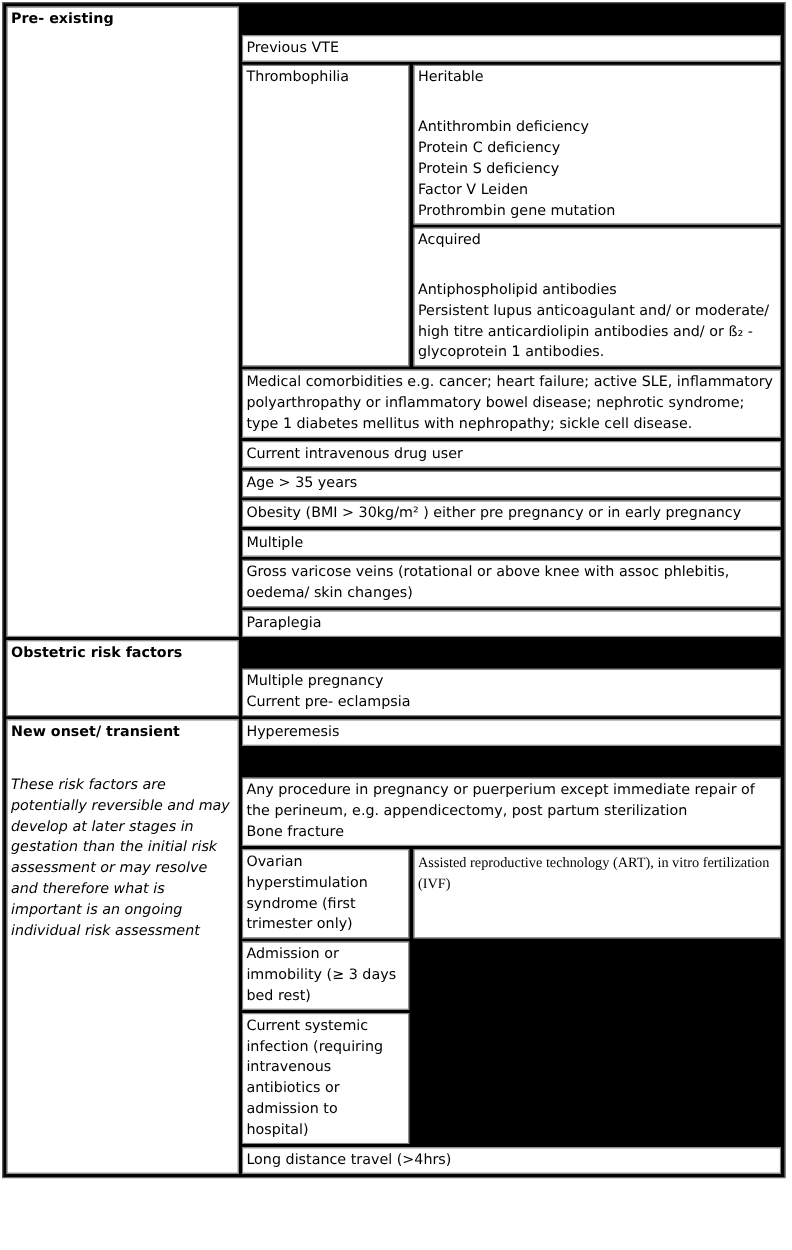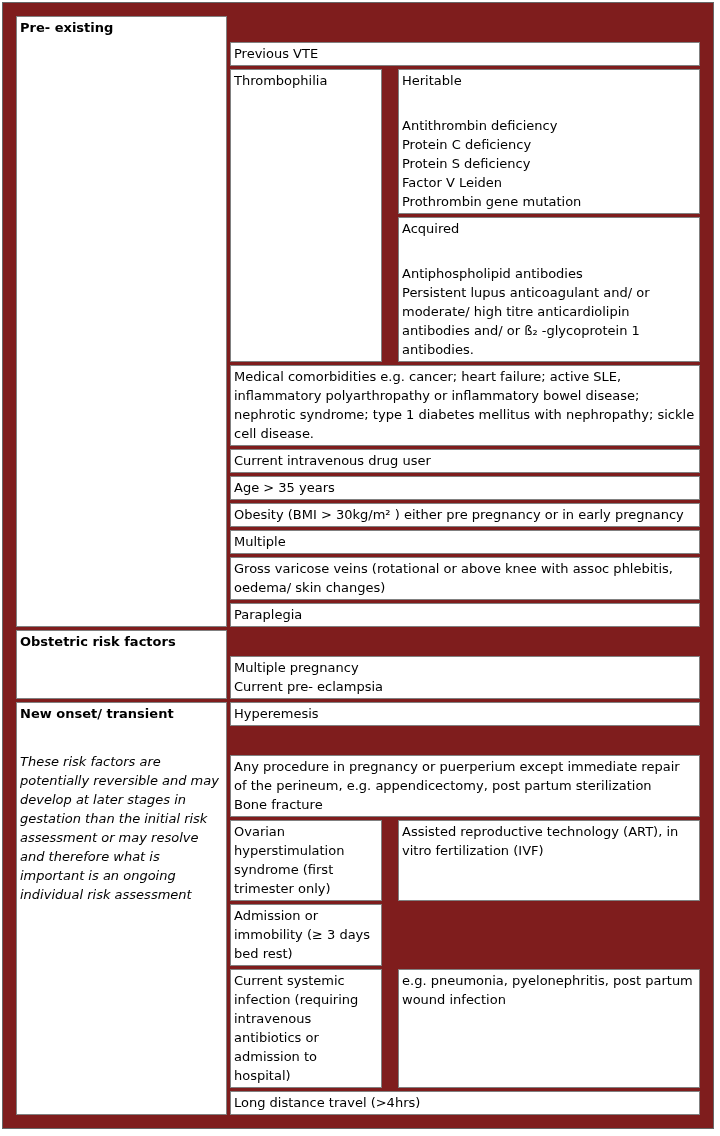--- a/index.html
+++ b/index.html
@@ -14,38 +14,38 @@
   .page {
     width: 720px;
     height: 1136px;
     background: #ffffff;
   }
   .tbl {
     box-sizing: border-box;
     width: 712px;
     margin: 2px 0 0 2px;
     border: 1px solid #676767;
-    padding: 13px;
+    padding: 3px;
     display: flex;
     flex-direction: column;
     gap: 3px;
-    background: #7f1d1d;
+    background: #000000;
   }
   .trow  { display: flex; gap: 3px; align-items: stretch; }
   .stack { flex: 1 1 auto; display: flex; flex-direction: column; gap: 3px; min-width: 0; }
-  .subrow{ display: flex; gap: 16px; align-items: stretch; }
+  .subrow{ display: flex; gap: 4px; align-items: stretch; }
   .cell {
     box-sizing: border-box;
     border: 1px solid #808080;
     padding: 1px 4px 2px 3px;
     background: #ffffff;
   }
   .cat     { width: 211px; flex: 0 0 211px; }
   .subleft { width: 152px; flex: 0 0 152px; }
-  .fill    { flex: 1 1 auto; min-width: 0; }
+  .fill    { flex: 1 1 auto; min-width: 0; font-family: Liberation Serif, serif; }
   .cat-title { font-weight: bold; }
   .note    { font-style: italic; margin-top: 29px; }
   .ital    { }
   .pre     { white-space: pre-line; margin-top: 26px; }
 </style>
 </head>
 <body>
 
 <div class="page">
   <div class="tbl">
@@ -105,20 +105,19 @@
 Bone fracture</div>
         <div class="subrow">
           <div class="cell subleft">Ovarian hyperstimulation syndrome (first trimester only)</div>
           <div class="cell fill">Assisted reproductive technology (ART), in vitro fertilization (IVF)</div>
         </div>
         <div class="subrow">
           <div class="cell subleft">Admission or immobility (≥ 3 days bed rest)</div>
         </div>
         <div class="subrow">
           <div class="cell subleft">Current systemic infection (requiring intravenous antibiotics or admission to hospital)</div>
-          <div class="cell fill">e.g. pneumonia, pyelonephritis, post partum wound infection</div>
         </div>
         <div class="cell">Long distance travel (&gt;4hrs)</div>
       </div>
     </div>
 
   </div>
 </div>
 
 </body></html>

